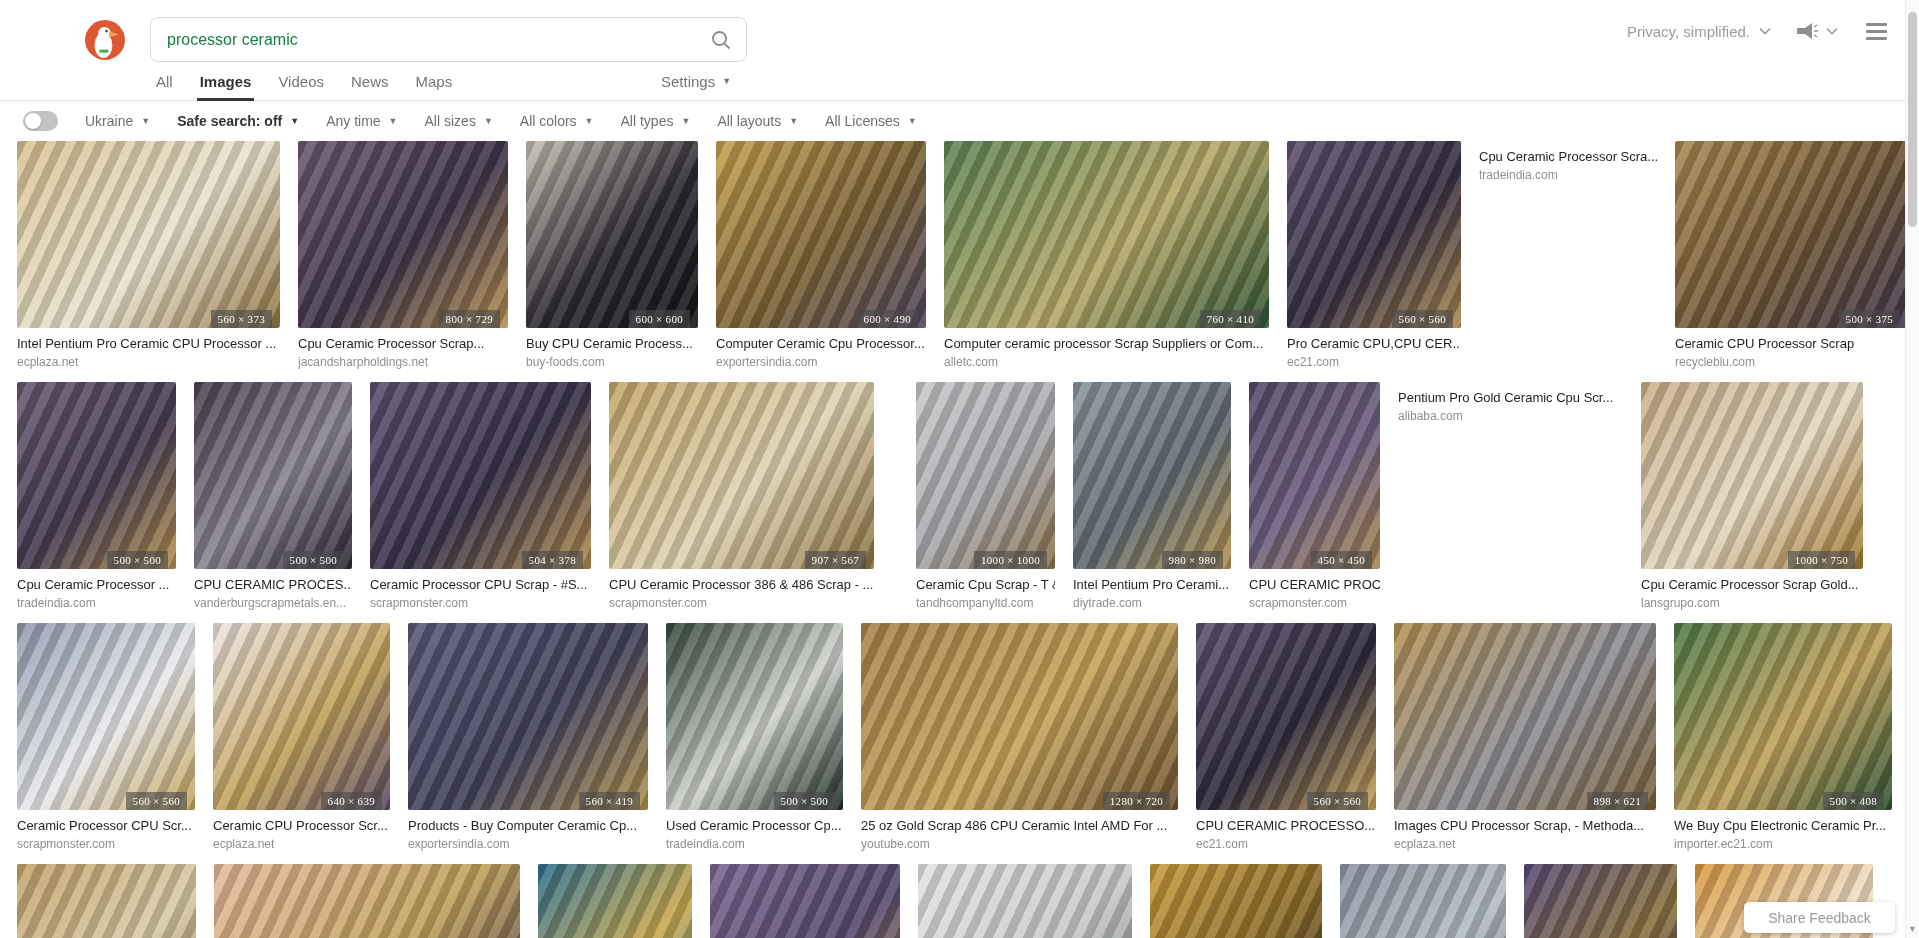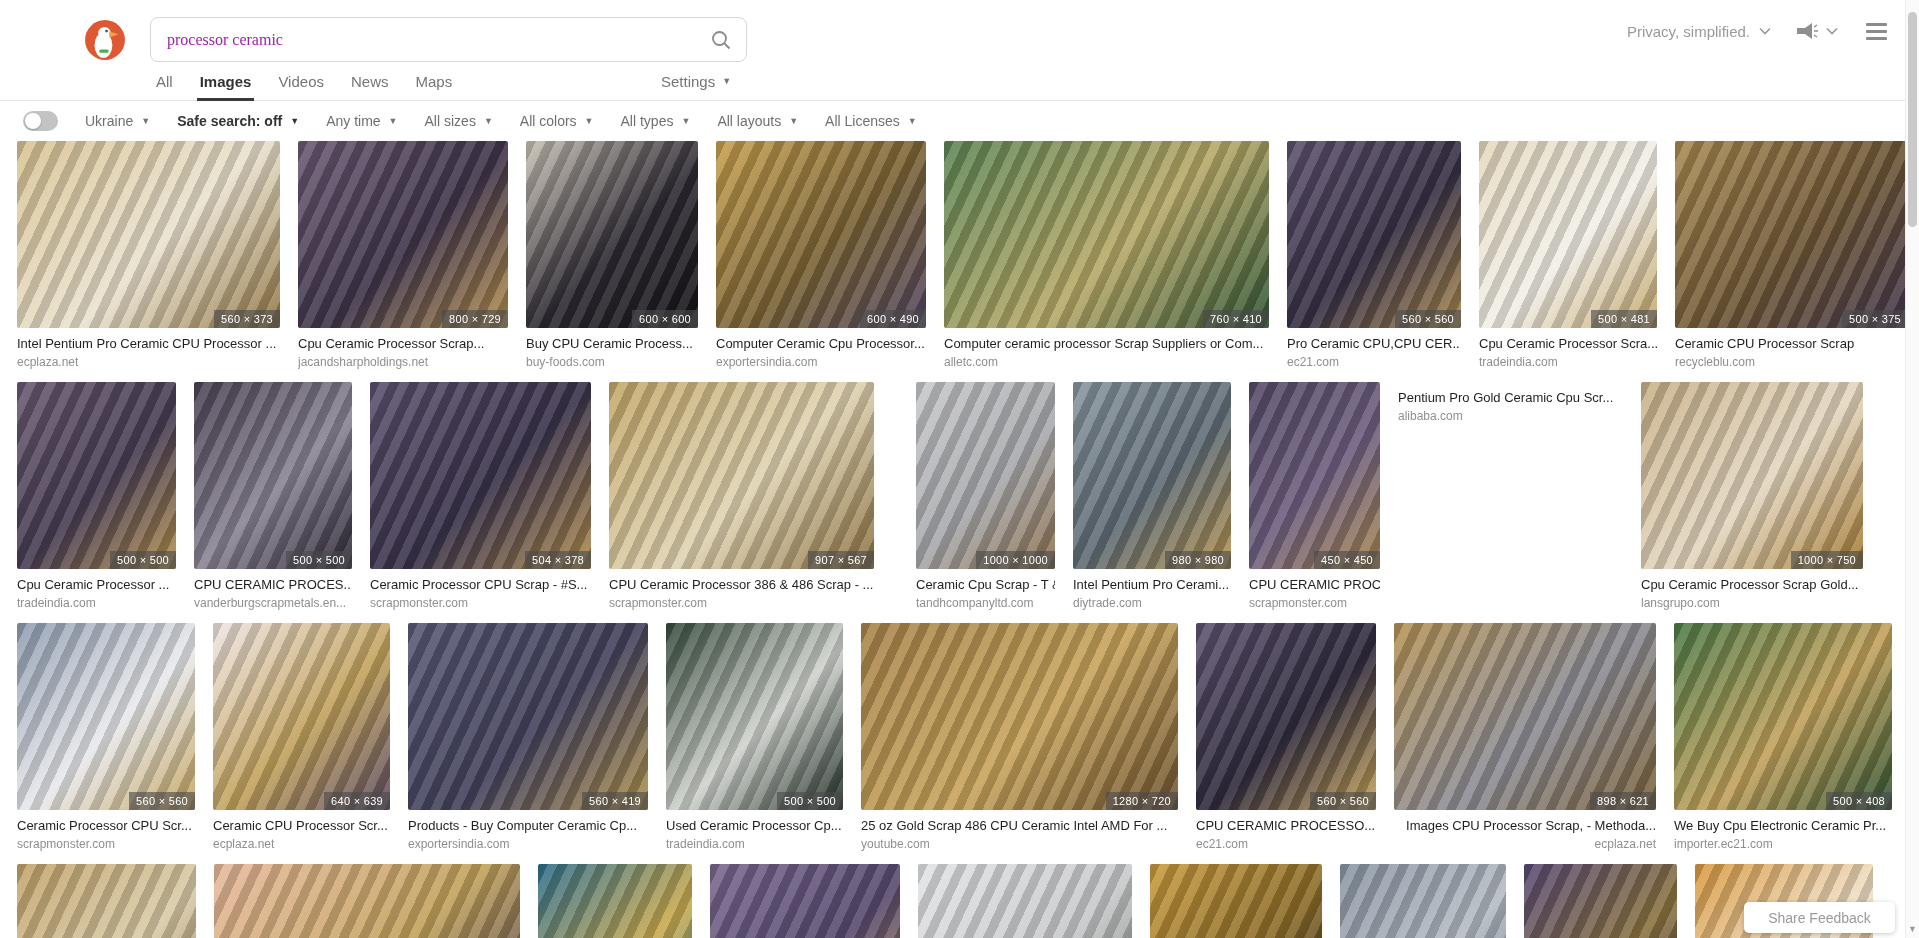--- a/index.html
+++ b/index.html
@@ -10,22 +10,22 @@
   }
   
   .header { position:relative; height:62px; }
   .logo { position:absolute; left:84px; top:19px; width:42px; height:42px; cursor:pointer; }
   .searchbox {
     position:absolute; left:150px; top:17px; width:597px; height:45px;
     border:1px solid #d8d8d8; border-radius:8px; background:#fff;
     display:flex; align-items:center; padding:0 12px 0 16px;
   }
   .searchbox input {
-    border:none; outline:none; flex:1; font-size:16px; color:#a21caf;
-    font-family:Liberation Serif, serif; background:transparent;
+    border:none; outline:none; flex:1; font-size:16px; color:#15803d;
+    font-family:Liberation Sans, sans-serif; background:transparent;
   }
   .search-btn { width:26px; height:26px; display:flex; align-items:center; justify-content:center; cursor:pointer; }
   .header-right { position:absolute; right:28px; top:0; height:62px; display:flex; align-items:center; gap:24px; }
   .tagline { display:flex; align-items:center; gap:9px; font-size:15px; color:#9a9a9a; cursor:pointer; }
   .mega-wrap { display:flex; align-items:center; gap:7px; cursor:pointer; }
   .hamburger { display:flex; flex-direction:column; gap:4px; cursor:pointer; padding:4px; }
   .hamburger span { display:block; width:21px; height:3px; background:#8b8b8b; border-radius:1px; }
   .chev { width:12px; height:8px; }
   
   .tabs-row { position:relative; height:39px; border-bottom:1px solid #e2e2e2; }
@@ -41,22 +41,22 @@
   .toggle::after { content:""; position:absolute; left:2px; top:2px; width:16px; height:16px; border-radius:50%; background:#fff; box-shadow:0 1px 2px rgba(0,0,0,0.25); }
   .filter-item { display:flex; align-items:center; gap:8px; cursor:pointer; white-space:nowrap; }
   .filter-item.safe { font-weight:bold; color:#333; }
   .filter-item.safe .caret { color:#333; }
   
   .grid { position:absolute; top:141px; left:17px; right:31px; }
   .grid-row { display:flex; gap:18px; margin-bottom:13px; align-items:flex-start; }
   .col { flex:0 0 auto; }
   .tile { height:187px; position:relative; overflow:hidden; border-radius:2px; cursor:pointer; }
   .badge {
-    position:absolute; right:0; bottom:0; background:rgba(75,75,75,0.62);
-    color:#fff; font-size:11px; padding:3px 7px; letter-spacing:0.3px; white-space:nowrap;
+    position:absolute; right:8px; bottom:0; background:rgba(75,75,75,0.62);
+    color:#fff; font-size:11px; padding:3px 7px; letter-spacing:0.3px; white-space:nowrap;font-family:Liberation Serif, serif;
   }
   .cap-title { margin-top:8px; font-size:13px; color:#1f1f1f; white-space:nowrap; overflow:hidden; cursor:pointer; }
   .cap-domain { margin-top:4px; font-size:12px; color:#8f8f8f; white-space:nowrap; overflow:hidden; }
   
   .feedback {
     position:absolute; right:24px; bottom:5px; width:151px; height:31px; z-index:7;
     background:#fff; border-radius:5px; box-shadow:0 1px 5px rgba(0,0,0,0.22);
     display:flex; align-items:center; justify-content:center; font-size:14px; color:#9a9a9a; cursor:pointer;
   }
   .scrollbar { position:absolute; right:0; top:0; width:14px; height:938px; background:#fafafa; border-left:1px solid #ededed; z-index:8; }
@@ -198,23 +198,20 @@
         <div class="cap-domain">alletc.com</div>
       </div>
       <div class="col" style="width: 174px;">
         <div class="tile" style="background: repeating-linear-gradient(115deg, rgba(0, 0, 0, 0.16) 0px, rgba(0, 0, 0, 0.16) 9px, rgba(255, 255, 255, 0.1) 9px, rgba(255, 255, 255, 0.1) 18px), linear-gradient(135deg, rgb(95, 82, 112) 0%, rgb(54, 47, 67) 55%, rgb(171, 138, 80) 100%);">
           <span class="badge">560 × 560</span>
         </div>
         <div class="cap-title">Pro Ceramic CPU,CPU CER...</div>
         <div class="cap-domain">ec21.com</div>
       </div>
       <div class="col" style="width: 178px;">
-        <div class="tile" style="background: repeating-linear-gradient(115deg, rgba(0, 0, 0, 0.16) 0px, rgba(0, 0, 0, 0.16) 9px, rgba(255, 255, 255, 0.1) 9px, rgba(255, 255, 255, 0.1) 18px), linear-gradient(135deg, rgb(229, 217, 189) 0%, rgb(242, 239, 232) 55%, rgb(193, 164, 104) 100%);">
-          <span class="badge">500 × 481</span>
-        </div>
         <div class="cap-title">Cpu Ceramic Processor Scra...</div>
         <div class="cap-domain">tradeindia.com</div>
       </div>
       <div class="col" style="width: 233px;">
         <div class="tile" style="background: repeating-linear-gradient(115deg, rgba(0, 0, 0, 0.16) 0px, rgba(0, 0, 0, 0.16) 9px, rgba(255, 255, 255, 0.1) 9px, rgba(255, 255, 255, 0.1) 18px), linear-gradient(135deg, rgb(169, 139, 82) 0%, rgb(110, 86, 54) 55%, rgb(65, 53, 77) 100%);">
           <span class="badge">500 × 375</span>
         </div>
         <div class="cap-title">Ceramic CPU Processor Scrap</div>
         <div class="cap-domain">recycleblu.com</div>
       </div>
@@ -317,21 +314,21 @@
         <div class="cap-title">25 oz Gold Scrap 486 CPU Ceramic Intel AMD For ...</div>
         <div class="cap-domain">youtube.com</div>
       </div>
       <div class="col" style="width: 180px;">
         <div class="tile" style="background: repeating-linear-gradient(115deg, rgba(0, 0, 0, 0.16) 0px, rgba(0, 0, 0, 0.16) 9px, rgba(255, 255, 255, 0.1) 9px, rgba(255, 255, 255, 0.1) 18px), linear-gradient(135deg, rgb(95, 84, 114) 0%, rgb(47, 42, 60) 55%, rgb(199, 164, 90) 100%);">
           <span class="badge">560 × 560</span>
         </div>
         <div class="cap-title">CPU CERAMIC PROCESSO...</div>
         <div class="cap-domain">ec21.com</div>
       </div>
-      <div class="col" style="width: 262px; text-align: right;">
+      <div class="col" style="width: 262px;">
         <div class="tile" style="background: repeating-linear-gradient(115deg, rgba(0, 0, 0, 0.16) 0px, rgba(0, 0, 0, 0.16) 9px, rgba(255, 255, 255, 0.1) 9px, rgba(255, 255, 255, 0.1) 18px), linear-gradient(135deg, rgb(181, 147, 85) 0%, rgb(141, 141, 149) 55%, rgb(122, 96, 56) 100%);">
           <span class="badge">898 × 621</span>
         </div>
         <div class="cap-title">Images CPU Processor Scrap, - Methoda...</div>
         <div class="cap-domain">ecplaza.net</div>
       </div>
       <div class="col" style="width: 218px;">
         <div class="tile" style="background: repeating-linear-gradient(115deg, rgba(0, 0, 0, 0.16) 0px, rgba(0, 0, 0, 0.16) 9px, rgba(255, 255, 255, 0.1) 9px, rgba(255, 255, 255, 0.1) 18px), linear-gradient(135deg, rgb(77, 122, 72) 0%, rgb(194, 162, 92) 55%, rgb(46, 82, 51) 100%);">
           <span class="badge">500 × 408</span>
         </div>

